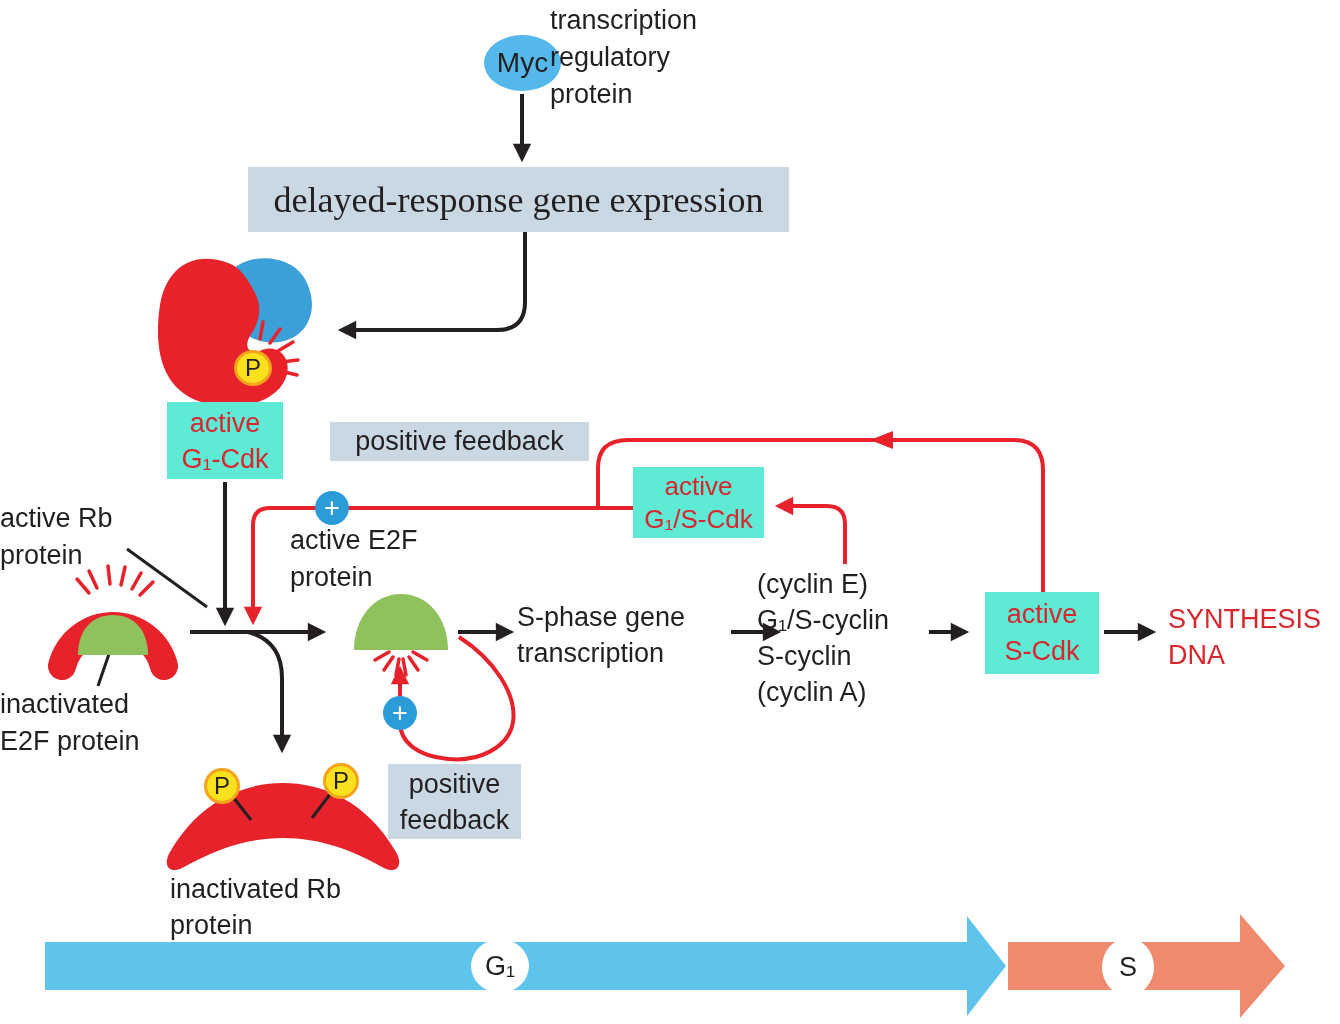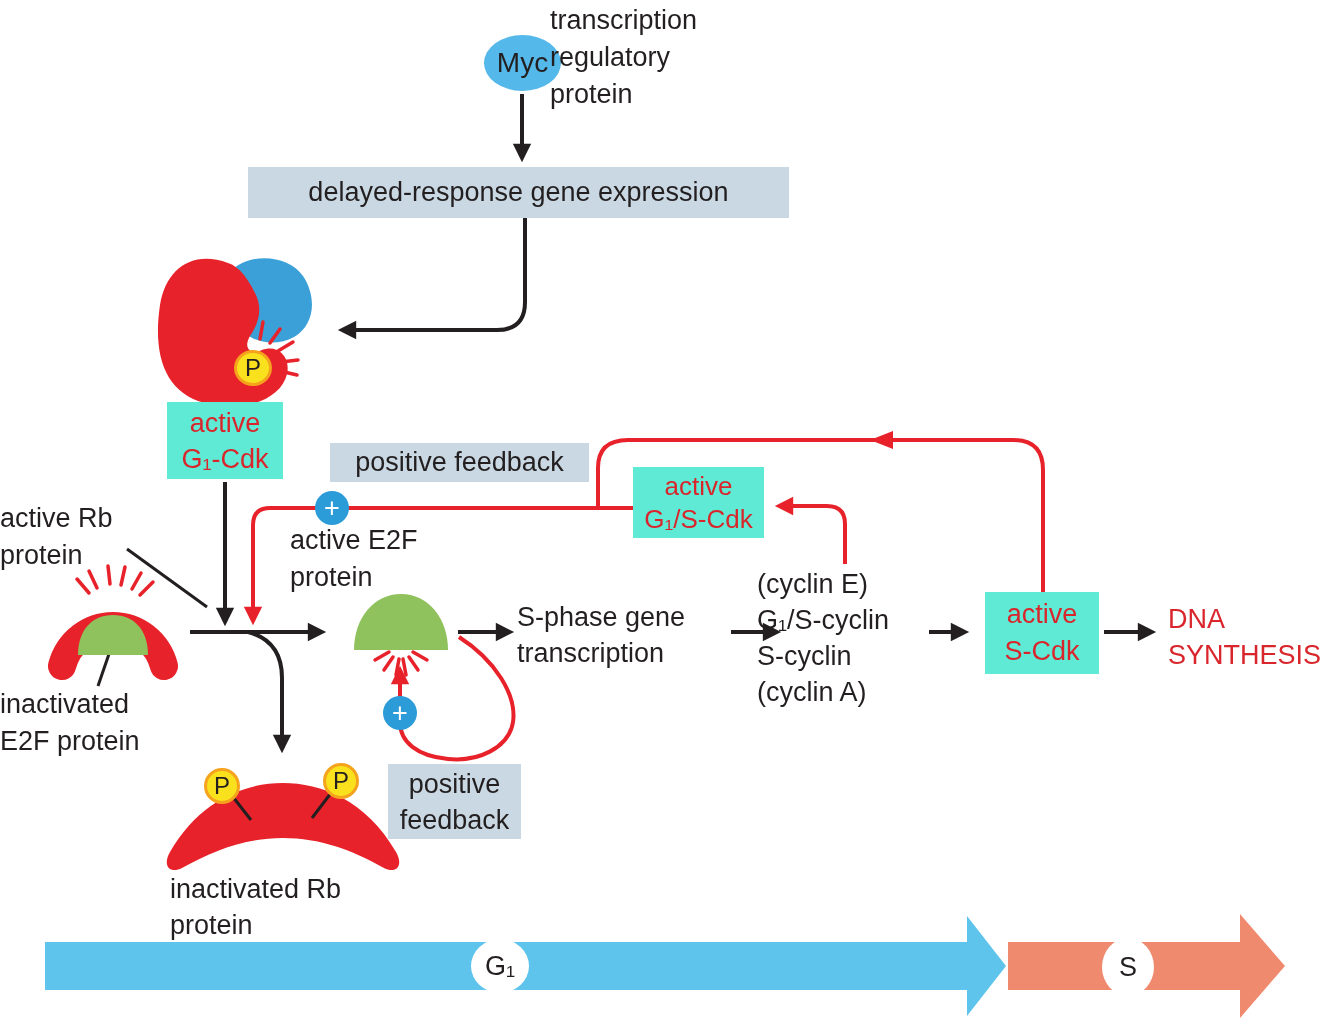--- a/index.html
+++ b/index.html
@@ -97,30 +97,30 @@
 
   <div class="ellipse myc" style="left:484px;top:35px;width:77px;height:56px;">
     <span>Myc</span>
   </div>
   <div class="lbl" style="left:550px;top:2px;width:212px;">
     <span class="ln">transcription</span>
     <span class="ln">regulatory</span>
     <span class="ln">protein</span>
   </div>
 
-  <div class="box box-gray" style="left:248px;top:167px;width:541px;height:51px;font-size:27px;">
+  <div class="box box-gray" style="left:248px;top:167px;width:541px;height:65px;font-size:36px;font-family:Liberation Serif, serif;">
     <span>delayed-response gene expression</span>
   </div>
 
   <div class="box box-yellow" style="left:167px;top:402px;width:116px;height:77px;font-size:27px;line-height:36px;">
     <span>active</span>
     <span>G₁-Cdk</span>
   </div>
 
-  <div class="box box-gray" style="left:330px;top:443px;width:259px;height:39px;font-size:27px;">
+  <div class="box box-gray" style="left:330px;top:422px;width:259px;height:39px;font-size:27px;">
     <span>positive feedback</span>
   </div>
 
   <div class="box box-yellow" style="left:633px;top:467px;width:131px;height:71px;font-size:26px;line-height:33px;">
     <span>active</span>
     <span>G₁/S-Cdk</span>
   </div>
 
   <div class="lbl" style="left:0px;top:500px;width:200px;">
     <span class="ln">active Rb</span>
@@ -147,22 +147,22 @@
     <span class="ln">S-cyclin</span>
     <span class="ln">(cyclin A)</span>
   </div>
 
   <div class="box box-yellow" style="left:985px;top:592px;width:114px;height:82px;font-size:27px;line-height:37px;">
     <span>active</span>
     <span>S-Cdk</span>
   </div>
 
   <div class="lbl redtext" style="left:1168px;top:601px;width:170px;line-height:36px;">
+    <span class="ln">SYNTHESIS</span>
     <span class="ln">DNA</span>
-    <span class="ln">SYNTHESIS</span>
   </div>
 
   <div class="box box-gray" style="left:388px;top:764px;width:133px;height:75px;font-size:27px;line-height:36px;">
     <span>positive</span>
     <span>feedback</span>
   </div>
 
   <div class="lbl" style="left:170px;top:871px;width:230px;line-height:36px;">
     <span class="ln">inactivated Rb</span>
     <span class="ln">protein</span>

